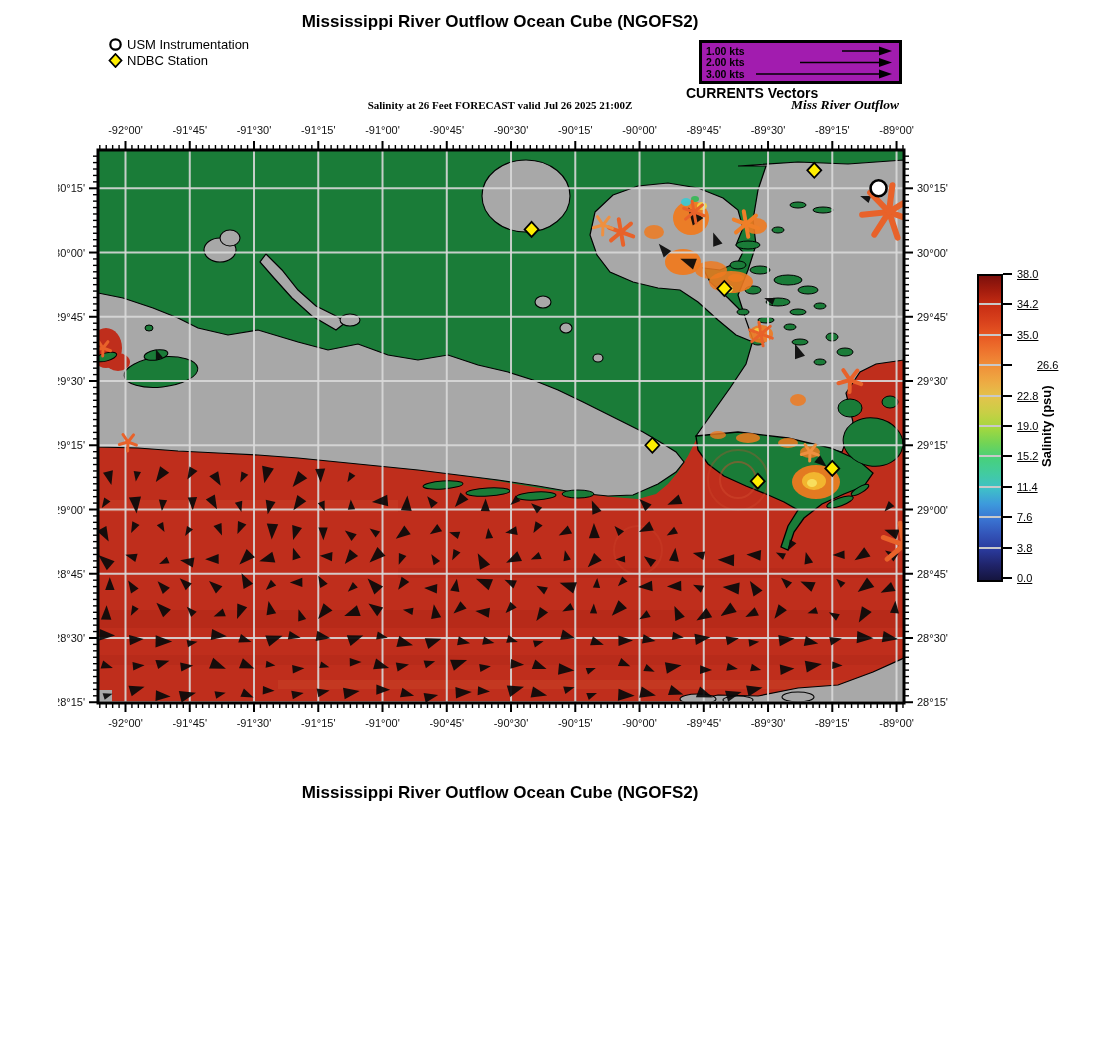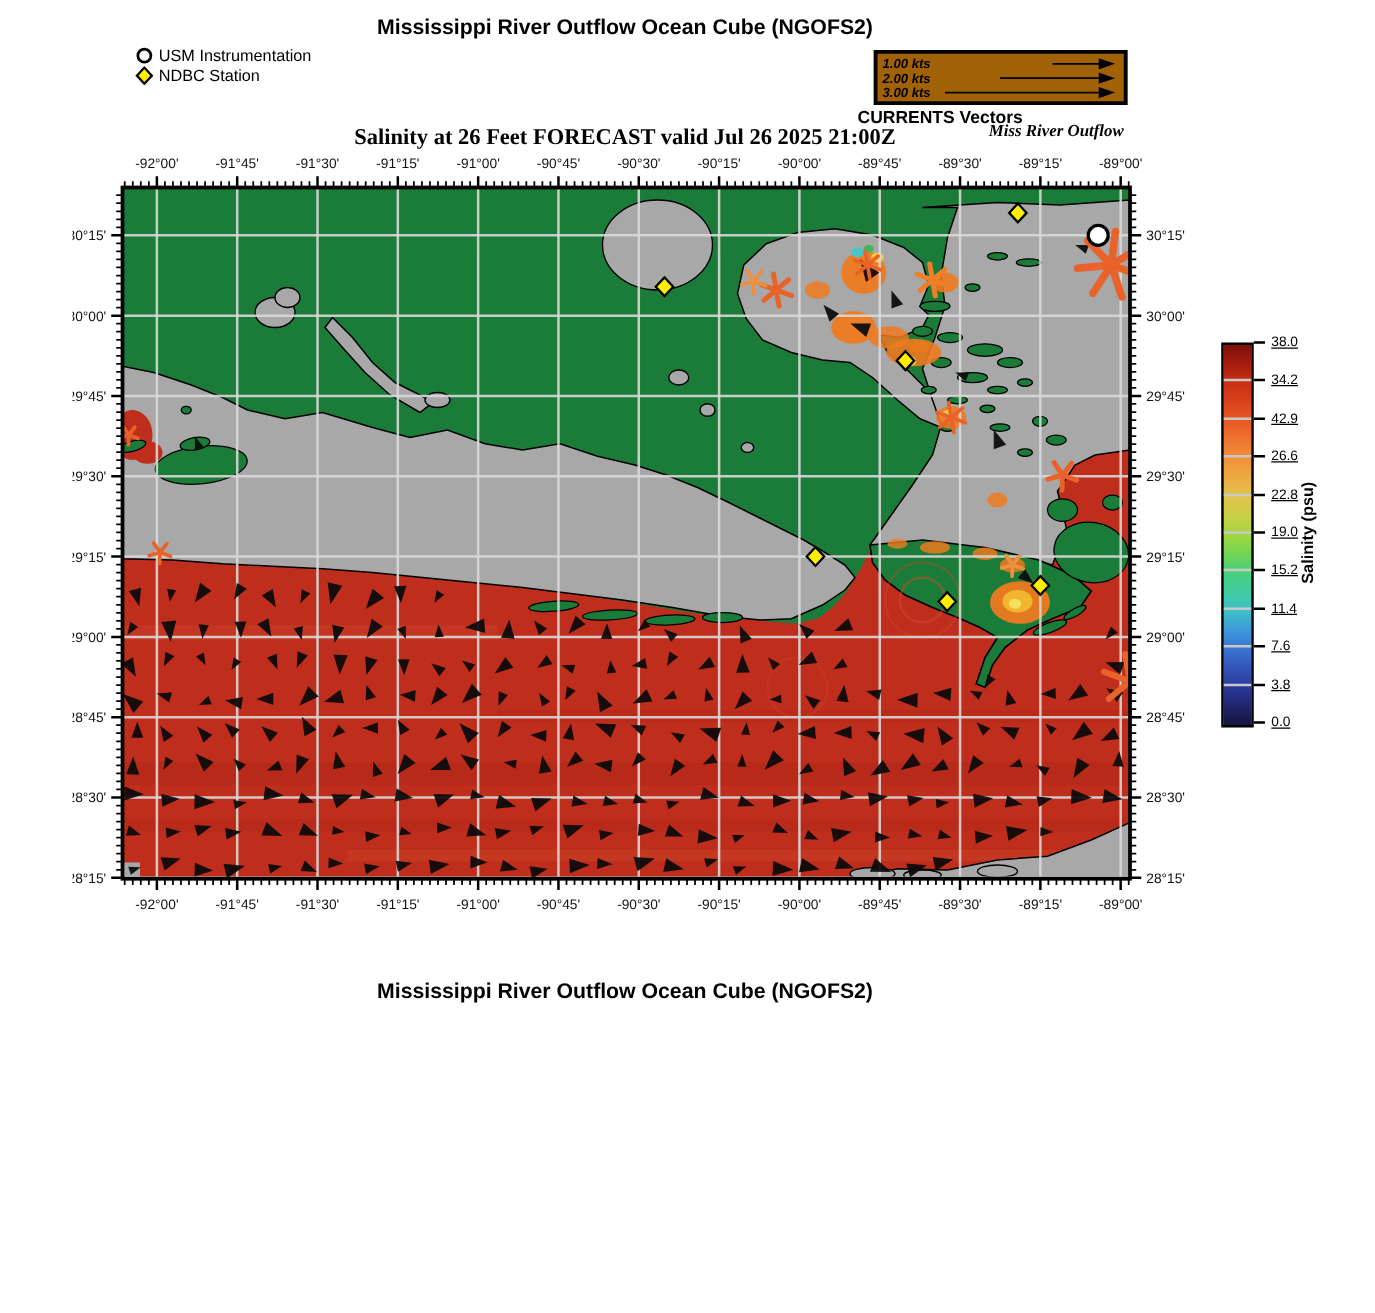--- a/index.html
+++ b/index.html
@@ -4,23 +4,23 @@
 <style>
   html,body{margin:0;padding:0;background:#fff;}
   .page{position:relative;width:1100px;height:1050px;background:#ffffff;font-family:"Liberation Sans",sans-serif;overflow:hidden;}
   .title-top,.title-bottom{position:absolute;left:0;width:1000px;text-align:center;font-weight:bold;font-size:17px;color:#000;}
   .title-top{top:12px;}
   .title-bottom{top:783px;left:0;width:1000px;}
   .legend{position:absolute;left:108px;top:36px;}
   .legend-row{display:flex;align-items:center;height:16px;}
   .legend-row svg{display:block;}
   .legend-label{font-weight:normal;font-size:13px;color:#000;margin-left:4px;}
-  .vbox{position:absolute;left:699px;top:40px;width:197px;height:38px;border:3px solid #000;background:#a16207;box-sizing:content-box;font-style:italic;}
+  .vbox{position:absolute;left:699px;top:40px;width:197px;height:38px;border:3px solid #000;background:#a21caf;box-sizing:content-box;}
   .vcaption{position:absolute;left:686px;top:85px;width:160px;font-size:14px;font-weight:bold;color:#000;}
-  .subtitle{position:absolute;top:99px;left:0;width:1000px;text-align:center;font-family:"Liberation Serif",serif;font-weight:bold;font-size:18px;color:#000;}
+  .subtitle{position:absolute;top:99px;left:0;width:1000px;text-align:center;font-family:"Liberation Serif",serif;font-weight:bold;font-size:11px;color:#000;}
   .missriver{position:absolute;left:770px;top:97px;width:150px;text-align:center;font-family:"Liberation Serif",serif;font-weight:bold;font-size:13.5px;color:#000;font-style:italic;}
   #map-svg{position:absolute;left:58px;top:118px;}
   .cbar{position:absolute;left:977px;top:274px;width:22px;height:304px;border:2px solid #000;}
   .cbar-gray{position:absolute;left:979px;width:22px;height:2px;background:#c9c9c9;z-index:3;}
   .cbar-tick{position:absolute;left:1003px;width:9px;height:2px;background:#000;}
   .cbar-lab{position:absolute;left:1017px;font-size:11px;color:#000;transform:translateY(-50%);text-decoration:underline;}
   .cbar-title{position:absolute;left:1036px;top:274px;width:20px;height:304px;display:flex;align-items:center;justify-content:center;writing-mode:vertical-rl;transform:rotate(180deg);font-weight:bold;font-size:13px;color:#000;}
 </style>
 </head>
 <body>
@@ -956,24 +956,24 @@
 
   <div class="cbar" id="cbar" style="background: linear-gradient(to top, rgb(21, 21, 63) 0%, rgb(32, 36, 107) 5%, rgb(42, 58, 156) 10%, rgb(51, 84, 184) 15%, rgb(58, 116, 210) 20%, rgb(61, 154, 220) 25%, rgb(63, 192, 200) 30%, rgb(66, 203, 160) 35%, rgb(71, 208, 124) 40%, rgb(114, 212, 85) 45%, rgb(163, 216, 63) 50%, rgb(200, 207, 69) 55%, rgb(226, 196, 76) 60%, rgb(237, 171, 67) 65%, rgb(240, 146, 58) 70%, rgb(238, 118, 47) 75%, rgb(232, 90, 36) 80%, rgb(217, 66, 28) 85%, rgb(201, 47, 20) 90%, rgb(165, 29, 14) 95%, rgb(124, 16, 12) 100%);"></div>
   <div id="cbar-extras">
       <div class="cbar-tick" style="top: 273px;"></div>
       <div class="cbar-lab" style="top: 274px;">38.0</div>
       <div class="cbar-gray" style="top: 303.4px;"></div>
       <div class="cbar-tick" style="top: 303.4px;"></div>
       <div class="cbar-lab" style="top: 304.4px;">34.2</div>
       <div class="cbar-gray" style="top: 333.8px;"></div>
       <div class="cbar-tick" style="top: 333.8px;"></div>
-      <div class="cbar-lab" style="top: 334.8px;">42.9</div>
+      <div class="cbar-lab" style="top: 334.8px;">35.0</div>
       <div class="cbar-gray" style="top: 364.2px;"></div>
       <div class="cbar-tick" style="top: 364.2px;"></div>
-      <div class="cbar-lab" style="top: 365.2px;">26.6</div>
+      <div class="cbar-lab" style="top: 365.2px; margin-left: 20px;">26.6</div>
       <div class="cbar-gray" style="top: 394.6px;"></div>
       <div class="cbar-tick" style="top: 394.6px;"></div>
       <div class="cbar-lab" style="top: 395.6px;">22.8</div>
       <div class="cbar-gray" style="top: 425px;"></div>
       <div class="cbar-tick" style="top: 425px;"></div>
       <div class="cbar-lab" style="top: 426px;">19.0</div>
       <div class="cbar-gray" style="top: 455.4px;"></div>
       <div class="cbar-tick" style="top: 455.4px;"></div>
       <div class="cbar-lab" style="top: 456.4px;">15.2</div>
       <div class="cbar-gray" style="top: 485.8px;"></div>

